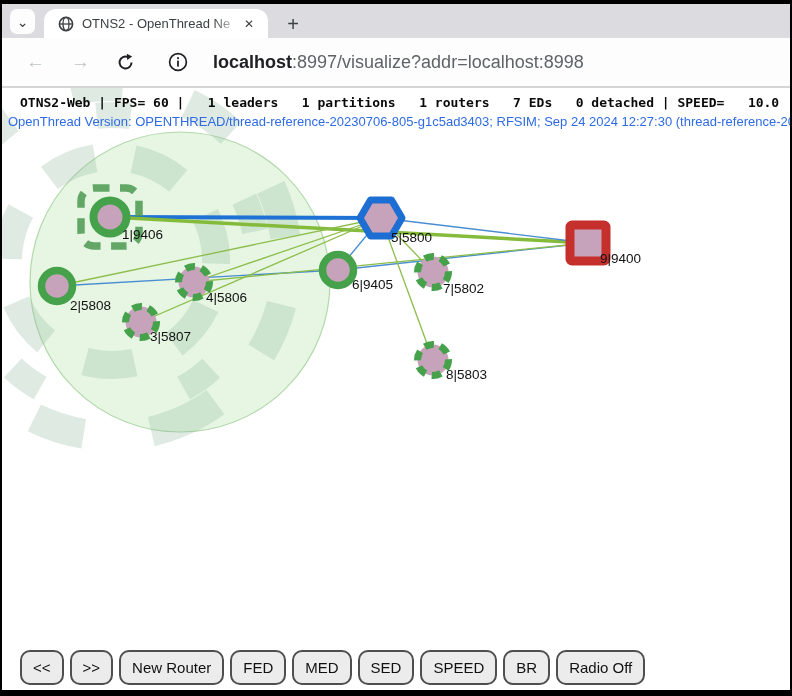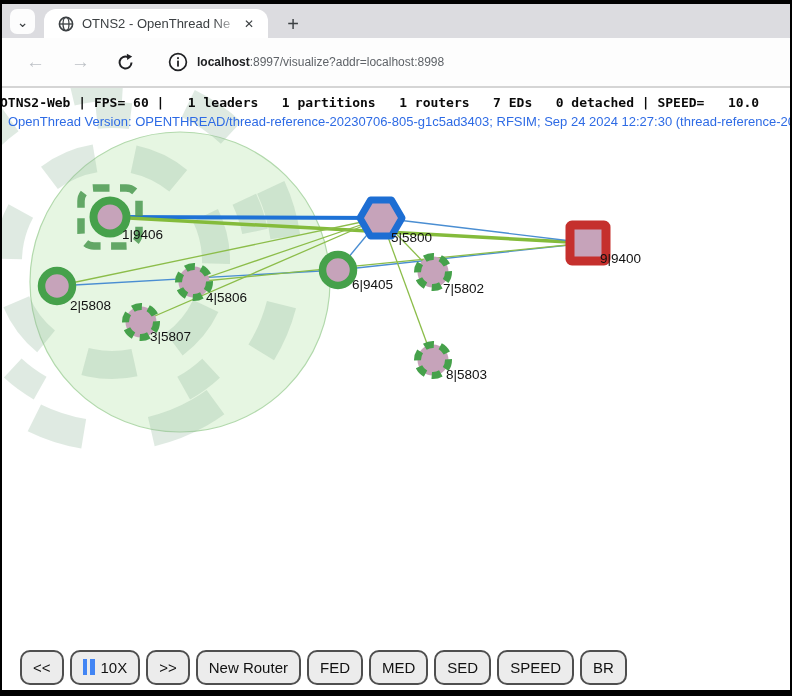--- a/index.html
+++ b/index.html
@@ -19,28 +19,28 @@
   .tab-title { position:relative; flex:1; font-size:13px; color:#3c4043; white-space:nowrap; overflow:hidden; }
   .tab-title .fade { position:absolute; right:0; top:0; bottom:0; width:26px; background:linear-gradient(to right, rgba(255,255,255,0), #fff); }
   .tab-close { width:18px; height:18px; border-radius:50%; display:flex; align-items:center; justify-content:center; font-size:12px; color:#3c4043; cursor:pointer; }
   .tab-plus { position:absolute; left:280px; top:7px; width:26px; height:26px; display:flex; align-items:center; justify-content:center; font-size:20px; color:#3c4043; cursor:pointer; }
 
   
   .navbar { position:absolute; left:0; top:38px; width:792px; height:48px; background:#fdfdfd; display:flex; align-items:center; }
   .nav-ic { font-size:19px; color:#bdc1c6; margin-left:26px; cursor:pointer; }
   .reload-svg { margin-left:26px; cursor:pointer; }
   .info-wrap { margin-left:30px; width:26px; height:26px; border-radius:50%; display:flex; align-items:center; justify-content:center; cursor:pointer; }
-  .url { margin-left:6px; font-size:12px; color:#5f6368; white-space:nowrap; cursor:text; }
+  .url { margin-left:22px; font-size:18px; color:#5f6368; white-space:nowrap; cursor:text; }
   .url b { color:#202124; font-weight:bold; }
   .divider { position:absolute; left:0; top:86px; width:792px; height:2px; background:#d5d5d5; }
 
   
   .content { position:absolute; left:0; top:88px; width:792px; height:556px; background:#fff; }
   .content svg { position:absolute; left:0; top:0; }
-  .status1 { position:absolute; left:0; top:7px; font-family:"DejaVu Sans Mono", monospace; font-weight:bold; font-size:13px; color:#0a0a0a; white-space:pre; z-index:5; }
+  .status1 { position:absolute; left:20px; top:7px; font-family:"DejaVu Sans Mono", monospace; font-weight:bold; font-size:13px; color:#0a0a0a; white-space:pre; z-index:5; }
   .status2 { position:absolute; left:8px; top:26px; font-size:13px; color:#2e6be5; white-space:pre; z-index:5; width:784px; overflow:hidden; }
 
   
   .toolbar { position:absolute; left:0; top:644px; width:792px; height:46px; background:#fff; display:flex; align-items:center; gap:6px; padding-left:20px; overflow:hidden; }
   .tbtn { flex:0 0 auto; height:35px; background:#ececec; border:2px solid #4f4f4f; border-radius:10px; font-family:"Liberation Sans", sans-serif; font-size:15px; color:#111; padding:0 11px; display:flex; align-items:center; gap:6px; cursor:pointer; white-space:nowrap; }
   .pause-bars { display:inline-flex; gap:3px; }
   .pause-bars i { display:block; width:4.5px; height:16px; background:#4285f4; }
 </style>
 </head>
 <body>
@@ -139,46 +139,42 @@
       </svg>
     <div class="status1">OTNS2-Web | FPS= 60 |   1 leaders   1 partitions   1 routers   7 EDs   0 detached | SPEED=   10.0</div>
     <div class="status2">OpenThread Version: OPENTHREAD/thread-reference-20230706-805-g1c5ad3403; RFSIM; Sep 24 2024 12:27:30 (thread-reference-20230706-80</div>
   </div>
 
   <div class="toolbar" id="actionbar">
       <button class="tbtn">
         <span>&lt;&lt;</span>
       </button>
       <button class="tbtn">
-        <span class="pause-bars">
-          <i></i>
-          <i></i>
-        </span>
-        <span>10X</span>
-      </button>
-      <button class="tbtn">
         <span>&gt;&gt;</span>
       </button>
       <button class="tbtn">
         <span>New Router</span>
       </button>
       <button class="tbtn">
         <span>FED</span>
       </button>
       <button class="tbtn">
         <span>MED</span>
       </button>
       <button class="tbtn">
         <span>SED</span>
       </button>
       <button class="tbtn">
         <span>SPEED</span>
       </button>
       <button class="tbtn">
         <span>BR</span>
       </button>
+      <button class="tbtn">
+        <span>Radio Off</span>
+      </button>
     </div>
 
   <div class="edge top"></div>
   <div class="edge bottom"></div>
   <div class="edge left"></div>
   <div class="edge right"></div>
 </div>
 
 </body></html>

